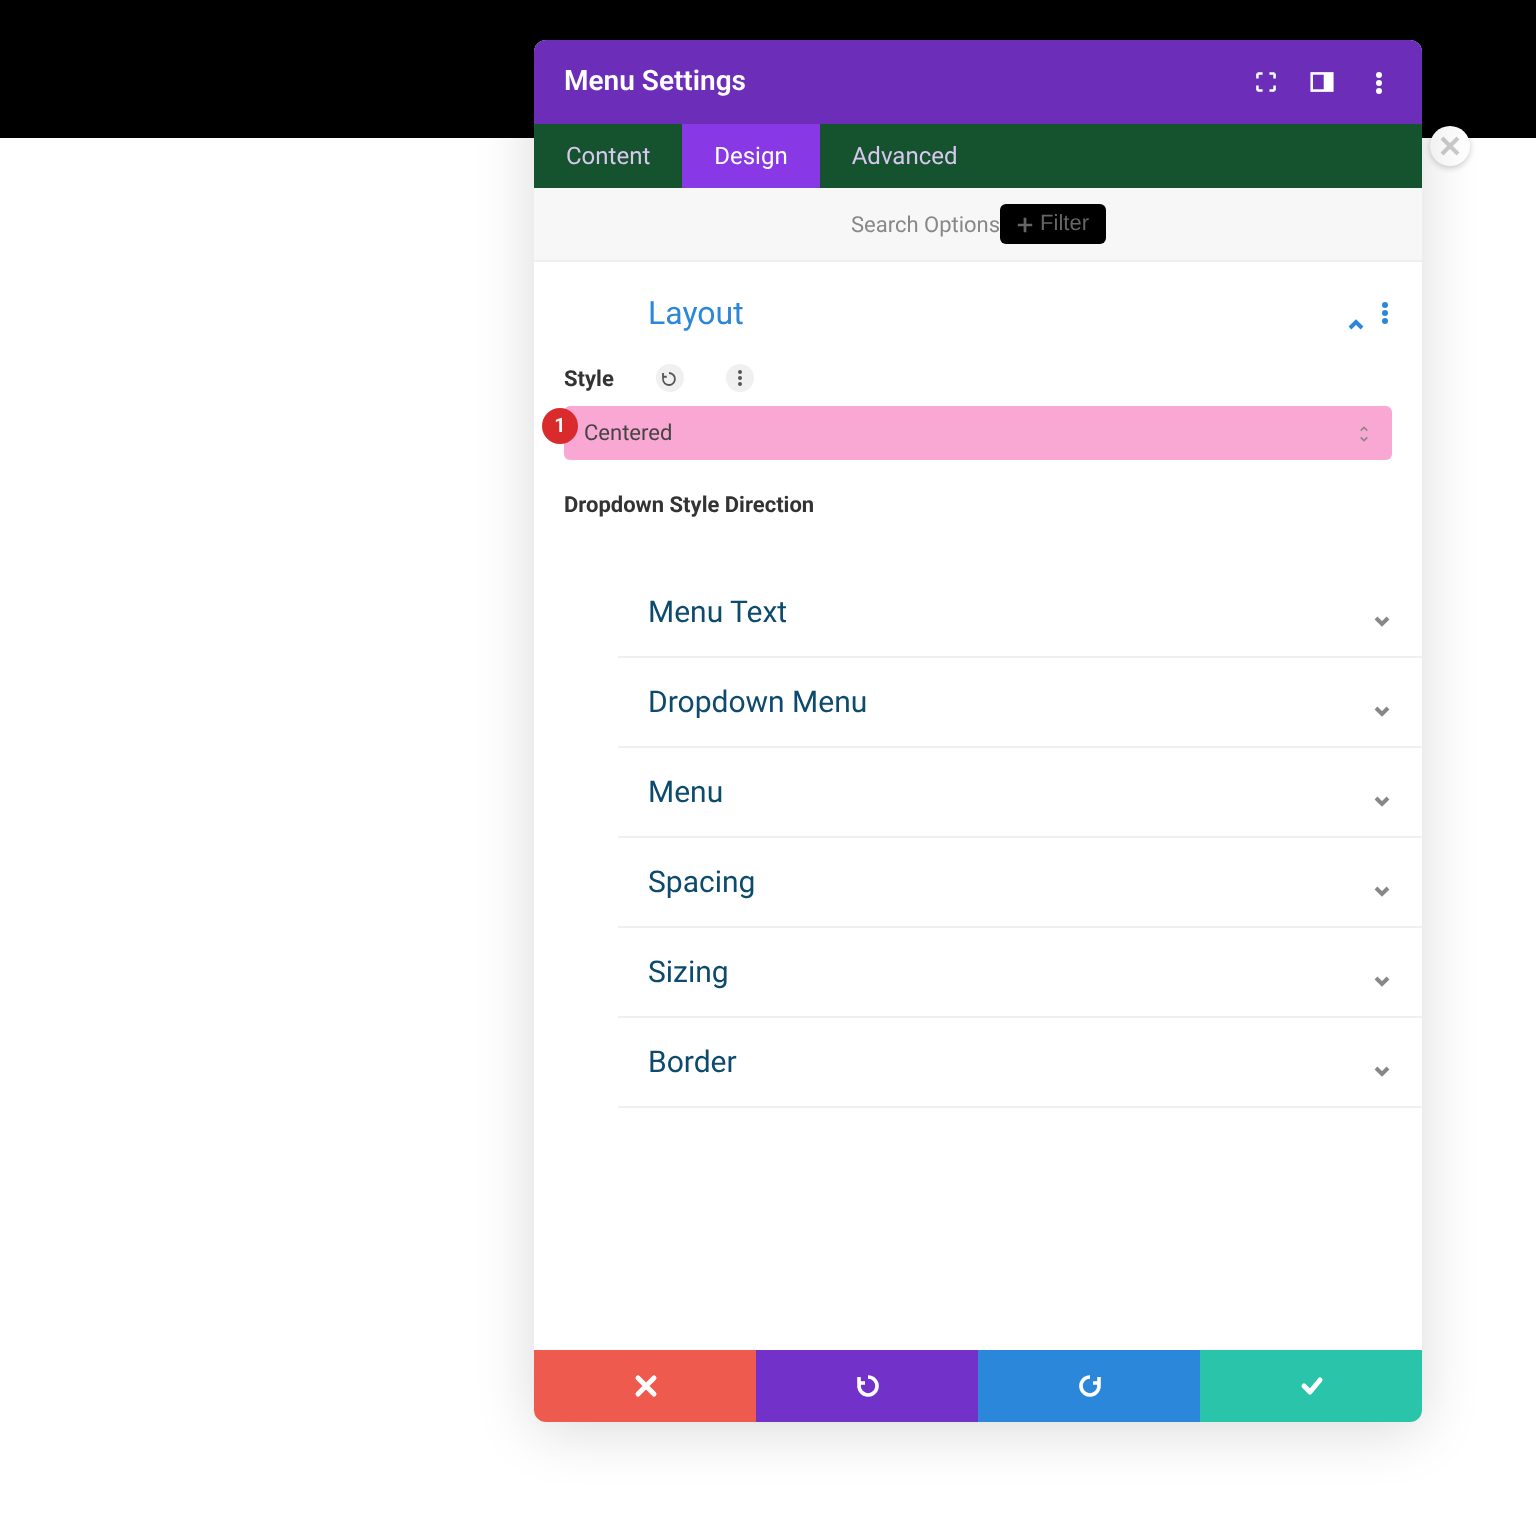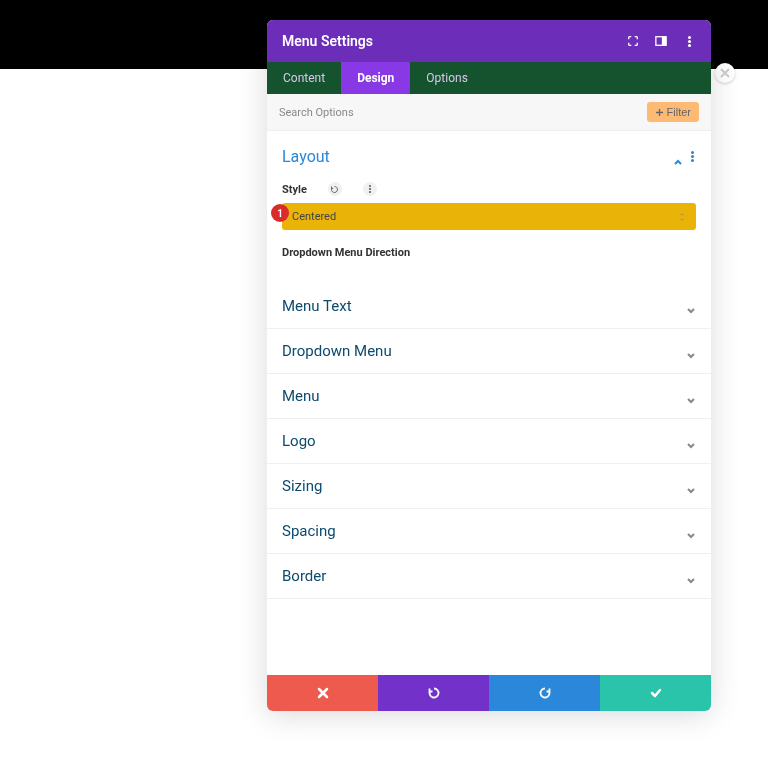--- a/index.html
+++ b/index.html
@@ -87,41 +87,41 @@
     }
     .tab {
       padding: 9px 16px;
       font-size: 12px;
       color: #d9c7f0;
       cursor: pointer;
     }
     .tab.active {
       background: #8938e5;
       color: #fff;
-      font-weight: 700;
+      font-weight: 400;
     }
     .search-row {
       display: flex;
       align-items: center;
-      justify-content: space-between;
+      justify-content: center;
       padding: 8px 12px;
       background: #f7f7f7;
       border-bottom: 1px solid #eee;
     }
     .search-options {
       font-size: 11px;
       color: #888;
     }
     .filter-btn {
       display: flex;
       align-items: center;
       gap: 3px;
       font-size: 11px;
       color: #666;
-      background: #fdba74;
+      background: #000000;
       border: none;
       padding: 4px 8px;
       border-radius: 3px;
       cursor: pointer;
     }
     .filter-btn svg {
       width: 9px;
       height: 9px;
       fill: #666;
     }
@@ -140,20 +140,21 @@
       background: #555;
       border-radius: 3px;
     }
     .section-header {
       display: flex;
       align-items: center;
       justify-content: space-between;
       padding: 13px 15px;
       border-bottom: 1px solid #f0f0f0;
       cursor: pointer;
+      margin-left: 42px;
     }
     .section-header.expanded {
       border-bottom: none;
       padding-top: 16px;
     }
     .section-title {
       font-size: 15px;
       color: #0c4a6e;
       font-weight: 400;
     }
@@ -240,21 +241,21 @@
       height: 2px;
       background: #555;
       border-radius: 50%;
     }
     .select-wrapper {
       position: relative;
     }
     .select-field {
       width: 100%;
       padding: 7px 10px;
-      background: #eab308;
+      background: #f9a8d4;
       border: none;
       border-radius: 3px;
       font-size: 11px;
       color: #444;
       display: flex;
       align-items: center;
       justify-content: space-between;
       cursor: pointer;
     }
     .select-field svg {
@@ -335,21 +336,21 @@
             <span style="background:#fff"></span>
             <span style="background:#fff"></span>
           </div>
       </div>
     </div>
   </div>
 
   <div class="tabs">
     <div class="tab">Content</div>
     <div class="tab active">Design</div>
-    <div class="tab">Options</div>
+    <div class="tab">Advanced</div>
   </div>
 
   <div class="search-row">
     <div class="search-options">Search Options</div>
     <button class="filter-btn">
       <svg viewBox="0 0 10 10">
           <path d="M5 1 v8 M1 5 h8" stroke="#666" stroke-width="1.5"></path>
         </svg>
       <span>Filter</span>
     </button>
@@ -393,21 +394,21 @@
         <div class="select-field">
           <span>Centered</span>
           <svg viewBox="0 0 8 12">
               <path d="M2 4 L4 2 L6 4 M2 8 L4 10 L6 8" stroke="#888" stroke-width="1" fill="none"></path>
             </svg>
         </div>
       </div>
 
       <div class="field-group">
         <div class="field-label-row">
-          <span class="field-label">Dropdown Menu Direction</span>
+          <span class="field-label">Dropdown Style Direction</span>
         </div>
       </div>
     </div>
 
     <div class="section-header">
       <div class="section-title">Menu Text</div>
       <div class="chevron"><svg viewBox="0 0 10 10">
             <path d="M2 3 L5 6 L8 3"></path>
           </svg></div>
     </div>
@@ -417,33 +418,27 @@
             <path d="M2 3 L5 6 L8 3"></path>
           </svg></div>
     </div>
     <div class="section-header">
       <div class="section-title">Menu</div>
       <div class="chevron"><svg viewBox="0 0 10 10">
             <path d="M2 3 L5 6 L8 3"></path>
           </svg></div>
     </div>
     <div class="section-header">
-      <div class="section-title">Logo</div>
+      <div class="section-title">Spacing</div>
       <div class="chevron"><svg viewBox="0 0 10 10">
             <path d="M2 3 L5 6 L8 3"></path>
           </svg></div>
     </div>
     <div class="section-header">
       <div class="section-title">Sizing</div>
-      <div class="chevron"><svg viewBox="0 0 10 10">
-            <path d="M2 3 L5 6 L8 3"></path>
-          </svg></div>
-    </div>
-    <div class="section-header">
-      <div class="section-title">Spacing</div>
       <div class="chevron"><svg viewBox="0 0 10 10">
             <path d="M2 3 L5 6 L8 3"></path>
           </svg></div>
     </div>
     <div class="section-header">
       <div class="section-title">Border</div>
       <div class="chevron"><svg viewBox="0 0 10 10">
             <path d="M2 3 L5 6 L8 3"></path>
           </svg></div>
     </div>

